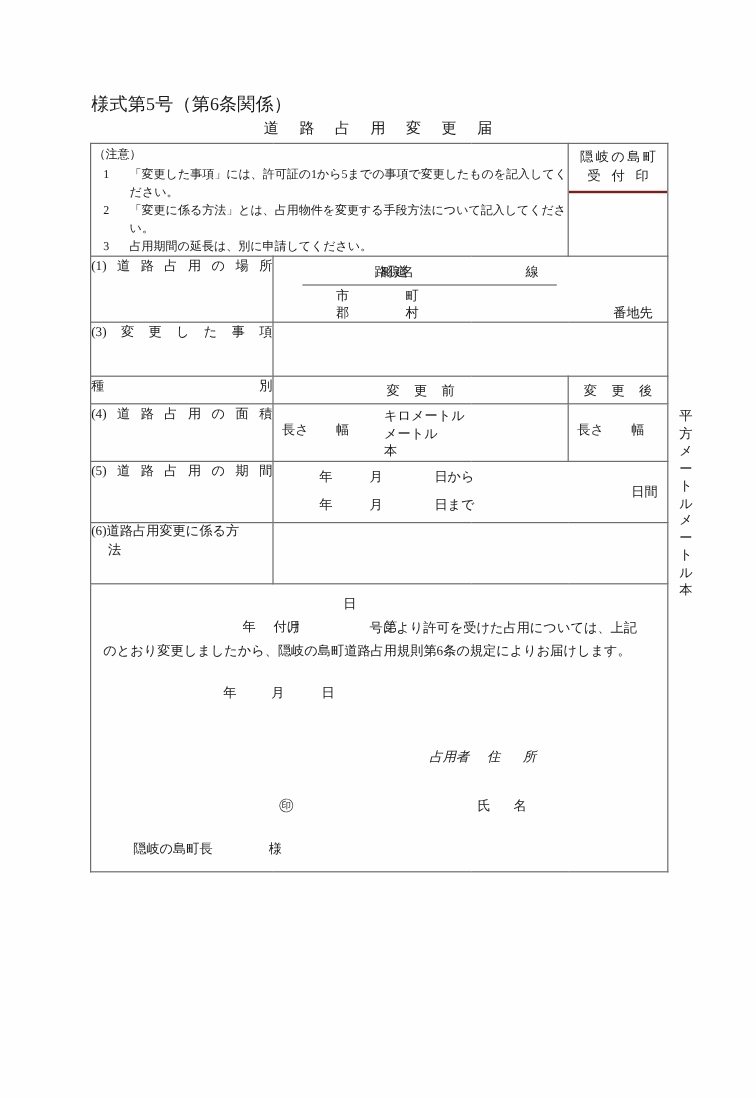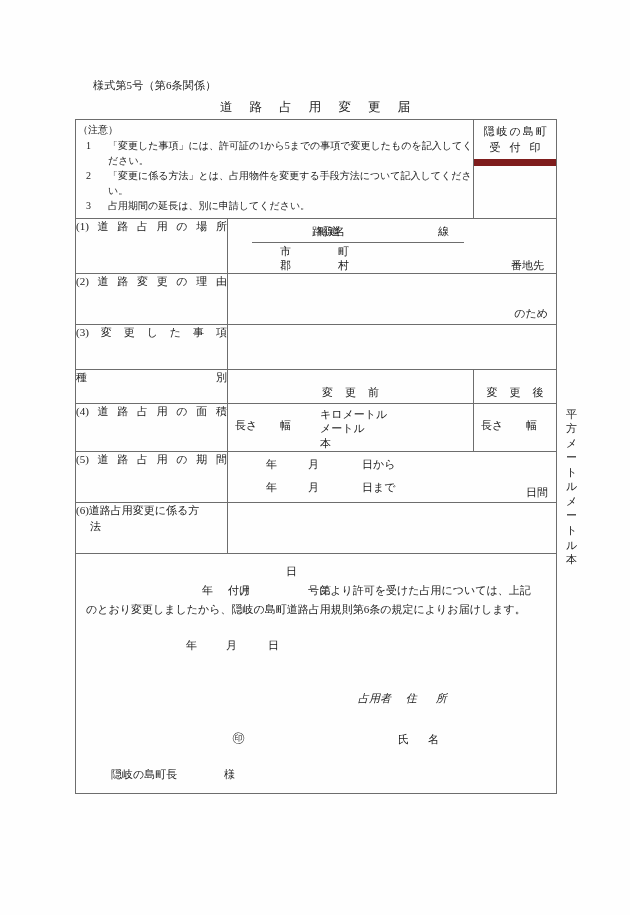--- a/index.html
+++ b/index.html
@@ -18,22 +18,22 @@
   .page {
     position: absolute;
     left: 0; top: 0;
     width: 630px; height: 915px;
     background: #fefefe;
   }
 
   
   .form-no {
     position: absolute;
-    left: 93px; top: 78px;
-    font-size: 11px;
+    left: 76px; top: 78px;
+    font-size: 15px;
     letter-spacing: 0.2px;
     white-space: nowrap;
   }
   .doc-title {
     position: absolute;
     left: 0; top: 99px;
     width: 630px;
     text-align: center;
     font-size: 12.5px;
     letter-spacing: 7px;
@@ -66,21 +66,21 @@
   }
   .note-num { width: 22px; flex: none; }
   .note-txt { flex: 1; text-indent: 0; }
 
   
   .stamp-head {
     text-align: center;
     font-size: 11px;
     line-height: 1.45;
     padding: 4px 2px 3px 2px;
-    border-bottom: 7px solid #7f1d1d;
+    border-bottom: 2px solid #7f1d1d;
   }
   .stamp-l1 { letter-spacing: 2px; text-indent: 2px; }
   .stamp-l2 { letter-spacing: 9px; text-indent: 9px; }
   .stamp-body { height: 52px; }
 
   
   .rlabel {
     font-size: 11px;
     padding: 0 6px;
     white-space: nowrap;
@@ -128,38 +128,37 @@
   .blank-44 { height: 44px; }
   .blank-50 { height: 50px; }
 
   
   .th-spread {
     display: block;
     text-align: center;
     letter-spacing: 12px;
     text-indent: 12px;
     padding: 4px 0 3px 0;
-    margin-top: 11px;
   }
 
   
   .area-cell { position: relative; height: 47px; }
   .area-cell .nagasa { position: absolute; left: 7px;  top: 14px; }
   .area-cell .haba   { position: absolute; left: 52px; top: 14px; }
   .area-units {
     position: absolute;
     left: 92px; top: 3px;
     line-height: 1.32;
   }
 
   
   .period-cell { position: relative; height: 50px; }
   .period-cell .ln1 { position: absolute; left: 38px; top: 5px;  }
   .period-cell .ln2 { position: absolute; left: 38px; top: 28px; }
-  .period-cell .nichikan { position: absolute; right: 8px; top: 33px; }
+  .period-cell .nichikan { position: absolute; right: 8px; top: 17px; }
   .pd-y { display: inline-block; width: 42px; }
   .pd-m { display: inline-block; width: 54px; }
 
   
   .decl {
     padding: 8px 10px 0 10px;
     font-size: 11px;
     line-height: 1.75;
   }
   .decl p { margin: 0; }
@@ -256,30 +255,20 @@
         <div class="place-bot">
           <span class="c1">市</span>
           <span class="c2">郡</span>
           <span class="c3">町</span>
           <span class="c4">村</span>
           <span class="c5">番地先</span>
         </div>
       </td>
     </tr>
 
-    <tr>
-      <td class="rlabel vmid">
-        <span class="lbl-spread">(2)道路変更の理由</span>
-      </td>
-      <td colspan="3">
-        <div class="reason-box">
-          <span class="reason-tail">のため</span>
-        </div>
-      </td>
-    </tr>
 
     <tr>
       <td class="rlabel vmid">
         <span class="lbl-spread">(3)変更した事項</span>
       </td>
       <td colspan="3">
         <div class="blank-44"></div>
       </td>
     </tr>
 

